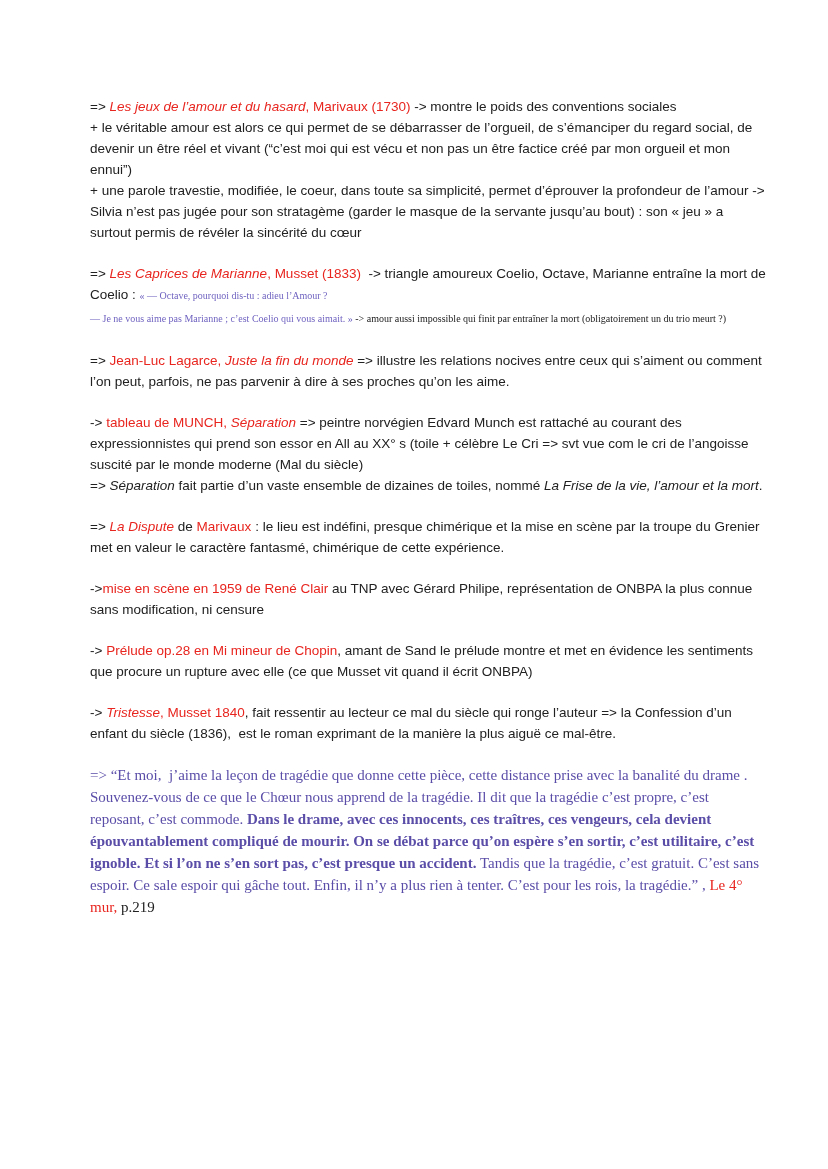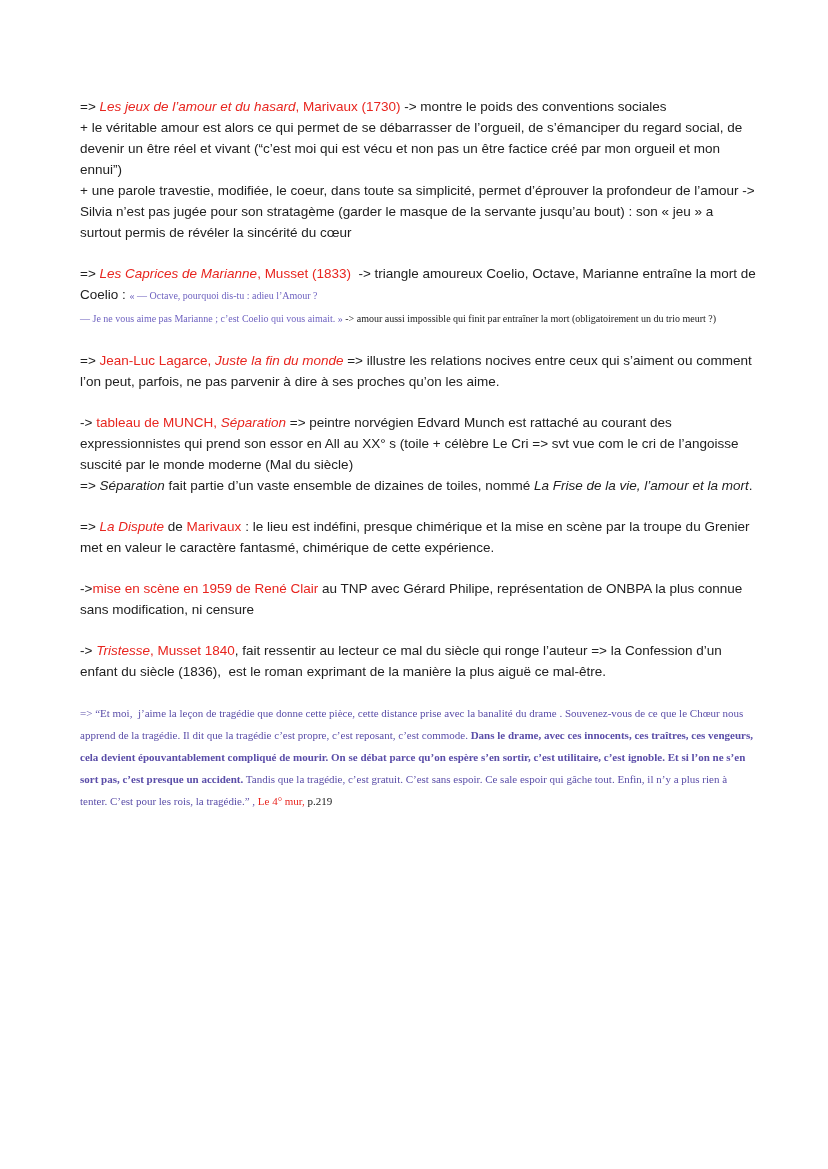--- a/index.html
+++ b/index.html
@@ -14,32 +14,32 @@
     margin: 0 auto;
     background: #ffffff;
     overflow: hidden;
     font-family: "Liberation Sans", "DejaVu Sans", sans-serif;
     font-size: 13.5px;
     line-height: 21px;
     color: #212121;
   }
   .content {
     position: absolute;
-    left: 80px;
+    left: 90px;
     top: 96px;
     width: 676px;
   }
   p.para {
     margin: 0 0 20px 0;
     white-space: pre-wrap;
   }
   p.para-quote-block {
     margin: 0 0 64px 0;
     font-family: "Liberation Serif", "DejaVu Serif", serif;
-    font-size: 11px;
+    font-size: 15px;
     line-height: 22px;
   }
   p.para-footer {
     margin: 0;
     color: #5f5f5f;
   }
   .red    { color: #e8251f; }
   .italic { font-style: italic; }
   .bold   { font-weight: bold; }
   .serif  { font-family: "Liberation Serif", "DejaVu Serif", serif; font-size: 10px; line-height: 22px; }
@@ -61,20 +61,21 @@
 
     <p class="para"><span>=&gt; </span><span class="red">Jean-Luc Lagarce, </span><span class="red italic">Juste la fin du monde</span><span> =&gt; illustre les relations nocives entre ceux qui s’aiment ou comment l’on peut, parfois, ne pas parvenir à dire à ses proches qu’on les aime.</span></p>
 
     <p class="para"><span>-&gt; </span><span class="red">tableau de MUNCH, </span><span class="red italic">Séparation</span><span> =&gt; peintre norvégien Edvard Munch est rattaché au courant des expressionnistes qui prend son essor en All au XX° s (toile + célèbre Le Cri =&gt; svt vue com le cri de l’angoisse suscité par le monde moderne (Mal du siècle)
 =&gt; </span><span class="italic">Séparation</span><span> fait partie d’un vaste ensemble de dizaines de toiles, nommé </span><span class="italic">La Frise de la vie, l’amour et la mort</span><span>.</span></p>
 
     <p class="para"><span>=&gt; </span><span class="red italic">La Dispute</span><span> de </span><span class="red">Marivaux</span><span> : le lieu est indéfini, presque chimérique et la mise en scène par la troupe du Grenier met en valeur le caractère fantasmé, chimérique de cette expérience.</span></p>
 
     <p class="para"><span>-&gt;</span><span class="red">mise en scène en 1959 de René Clair</span><span> au TNP avec Gérard Philipe, représentation de ONBPA la plus connue sans modification, ni censure</span></p>
 
+    <p class="para"><span>-&gt; </span><span class="red">Prélude op.28 en Mi mineur de Chopin</span><span>, amant de Sand le prélude montre et met en évidence les sentiments que procure un rupture avec elle (ce que Musset vit quand il écrit ONBPA)</span></p>
 
     <p class="para"><span>-&gt; </span><span class="red italic">Tristesse</span><span class="red">, Musset 1840</span><span>, fait ressentir au lecteur ce mal du siècle qui ronge l’auteur =&gt; la Confession d’un enfant du siècle (1836),  est le roman exprimant de la manière la plus aiguë ce mal-être.</span></p>
 
     <p class="para para-quote-block"><span class="violet">=&gt; “Et moi,  j’aime la leçon de tragédie que donne cette pièce, cette distance prise avec la banalité du drame . Souvenez-vous de ce que le Chœur nous apprend de la tragédie. Il dit que la tragédie c’est propre, c’est reposant, c’est commode. </span><span class="violet bold">Dans le drame, avec ces innocents, ces traîtres, ces vengeurs, cela devient épouvantablement compliqué de mourir. On se débat parce qu’on espère s’en sortir, c’est utilitaire, c’est ignoble. Et si l’on ne s’en sort pas, c’est presque un accident.</span><span class="violet"> Tandis que la tragédie, c’est gratuit. C’est sans espoir. Ce sale espoir qui gâche tout. Enfin, il n’y a plus rien à tenter. C’est pour les rois, la tragédie.” , </span><span class="red">Le 4° mur,</span><span> p.219</span></p>
 
 
   </div>
 </div>
 
 </body></html>

